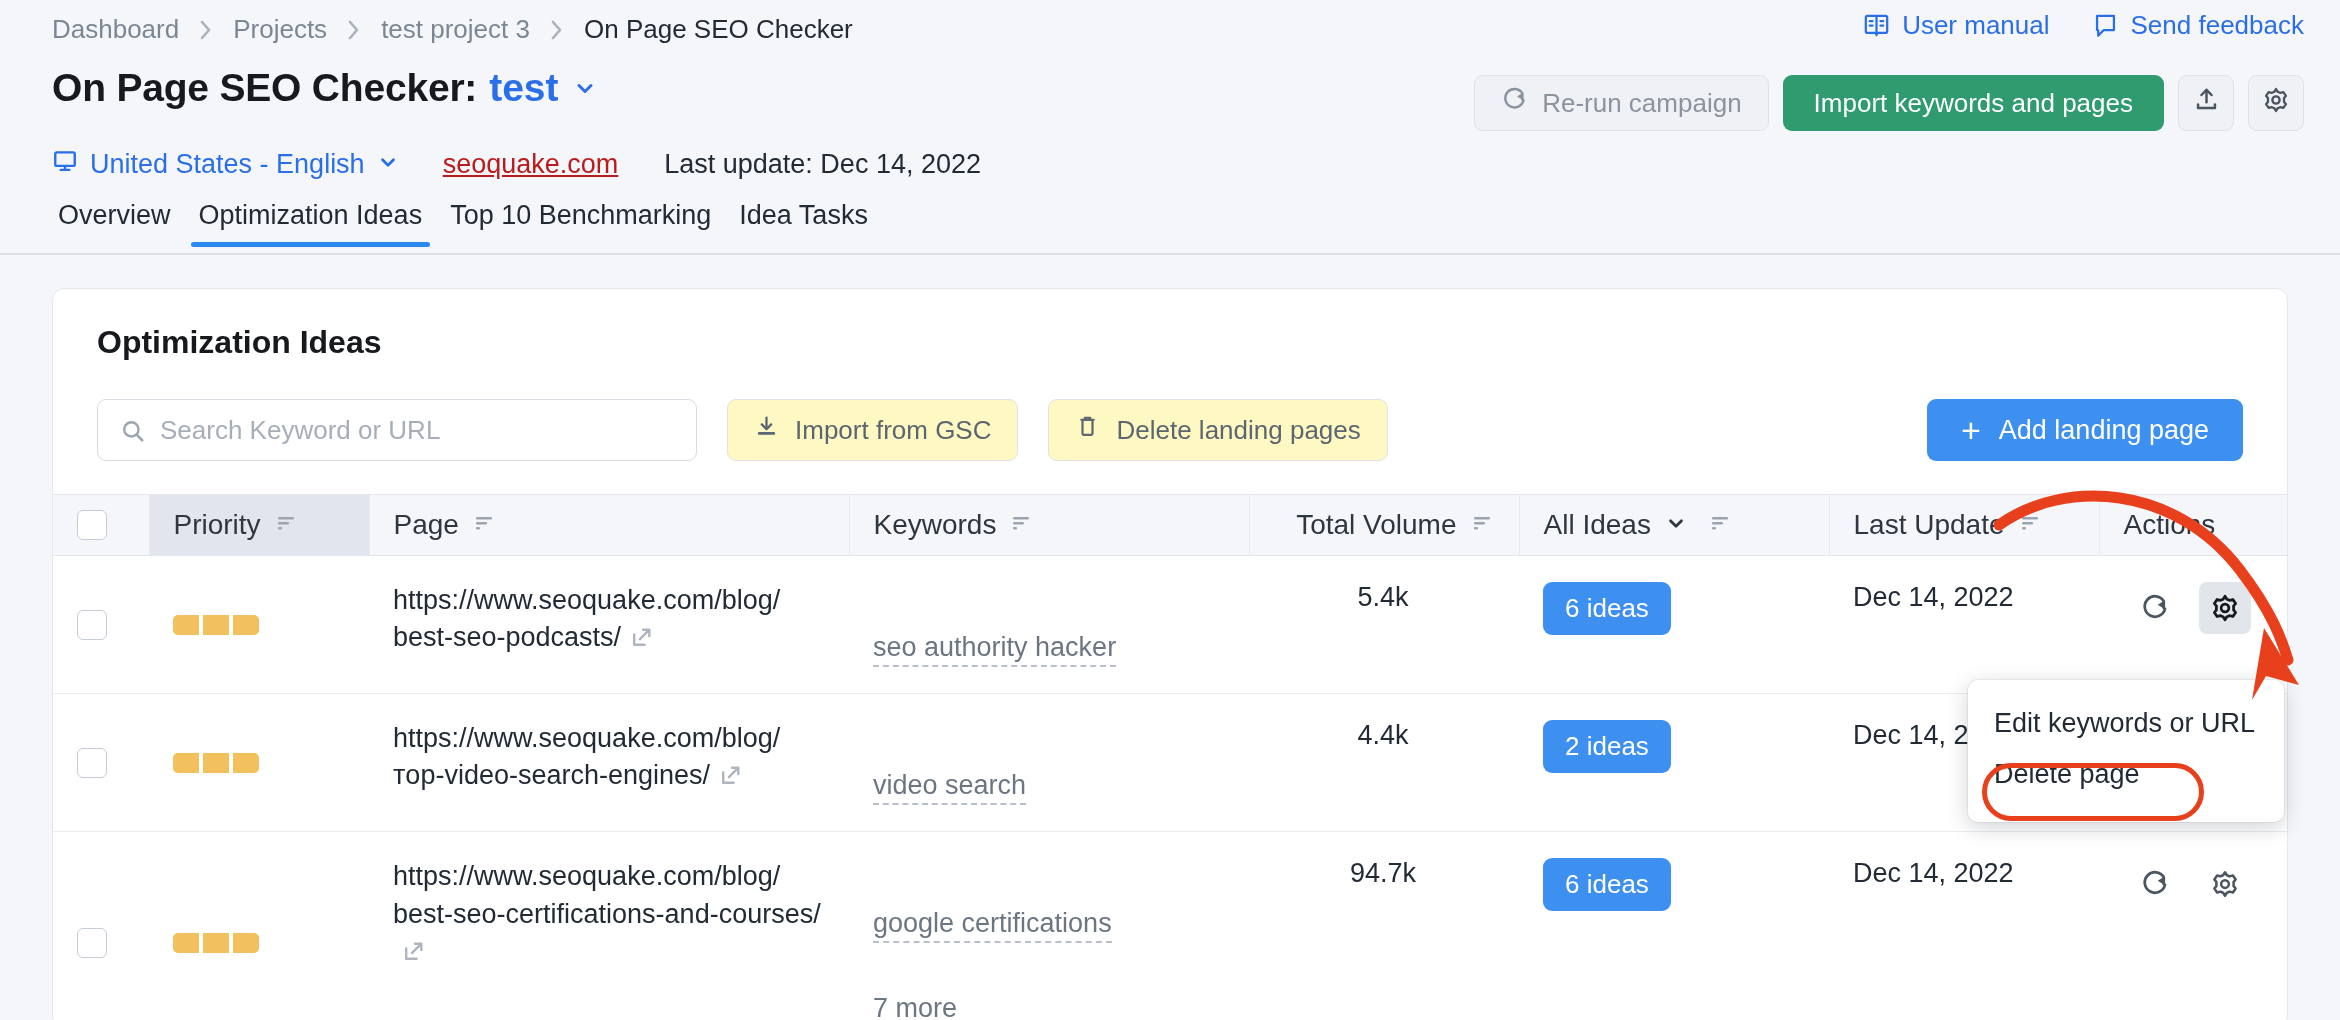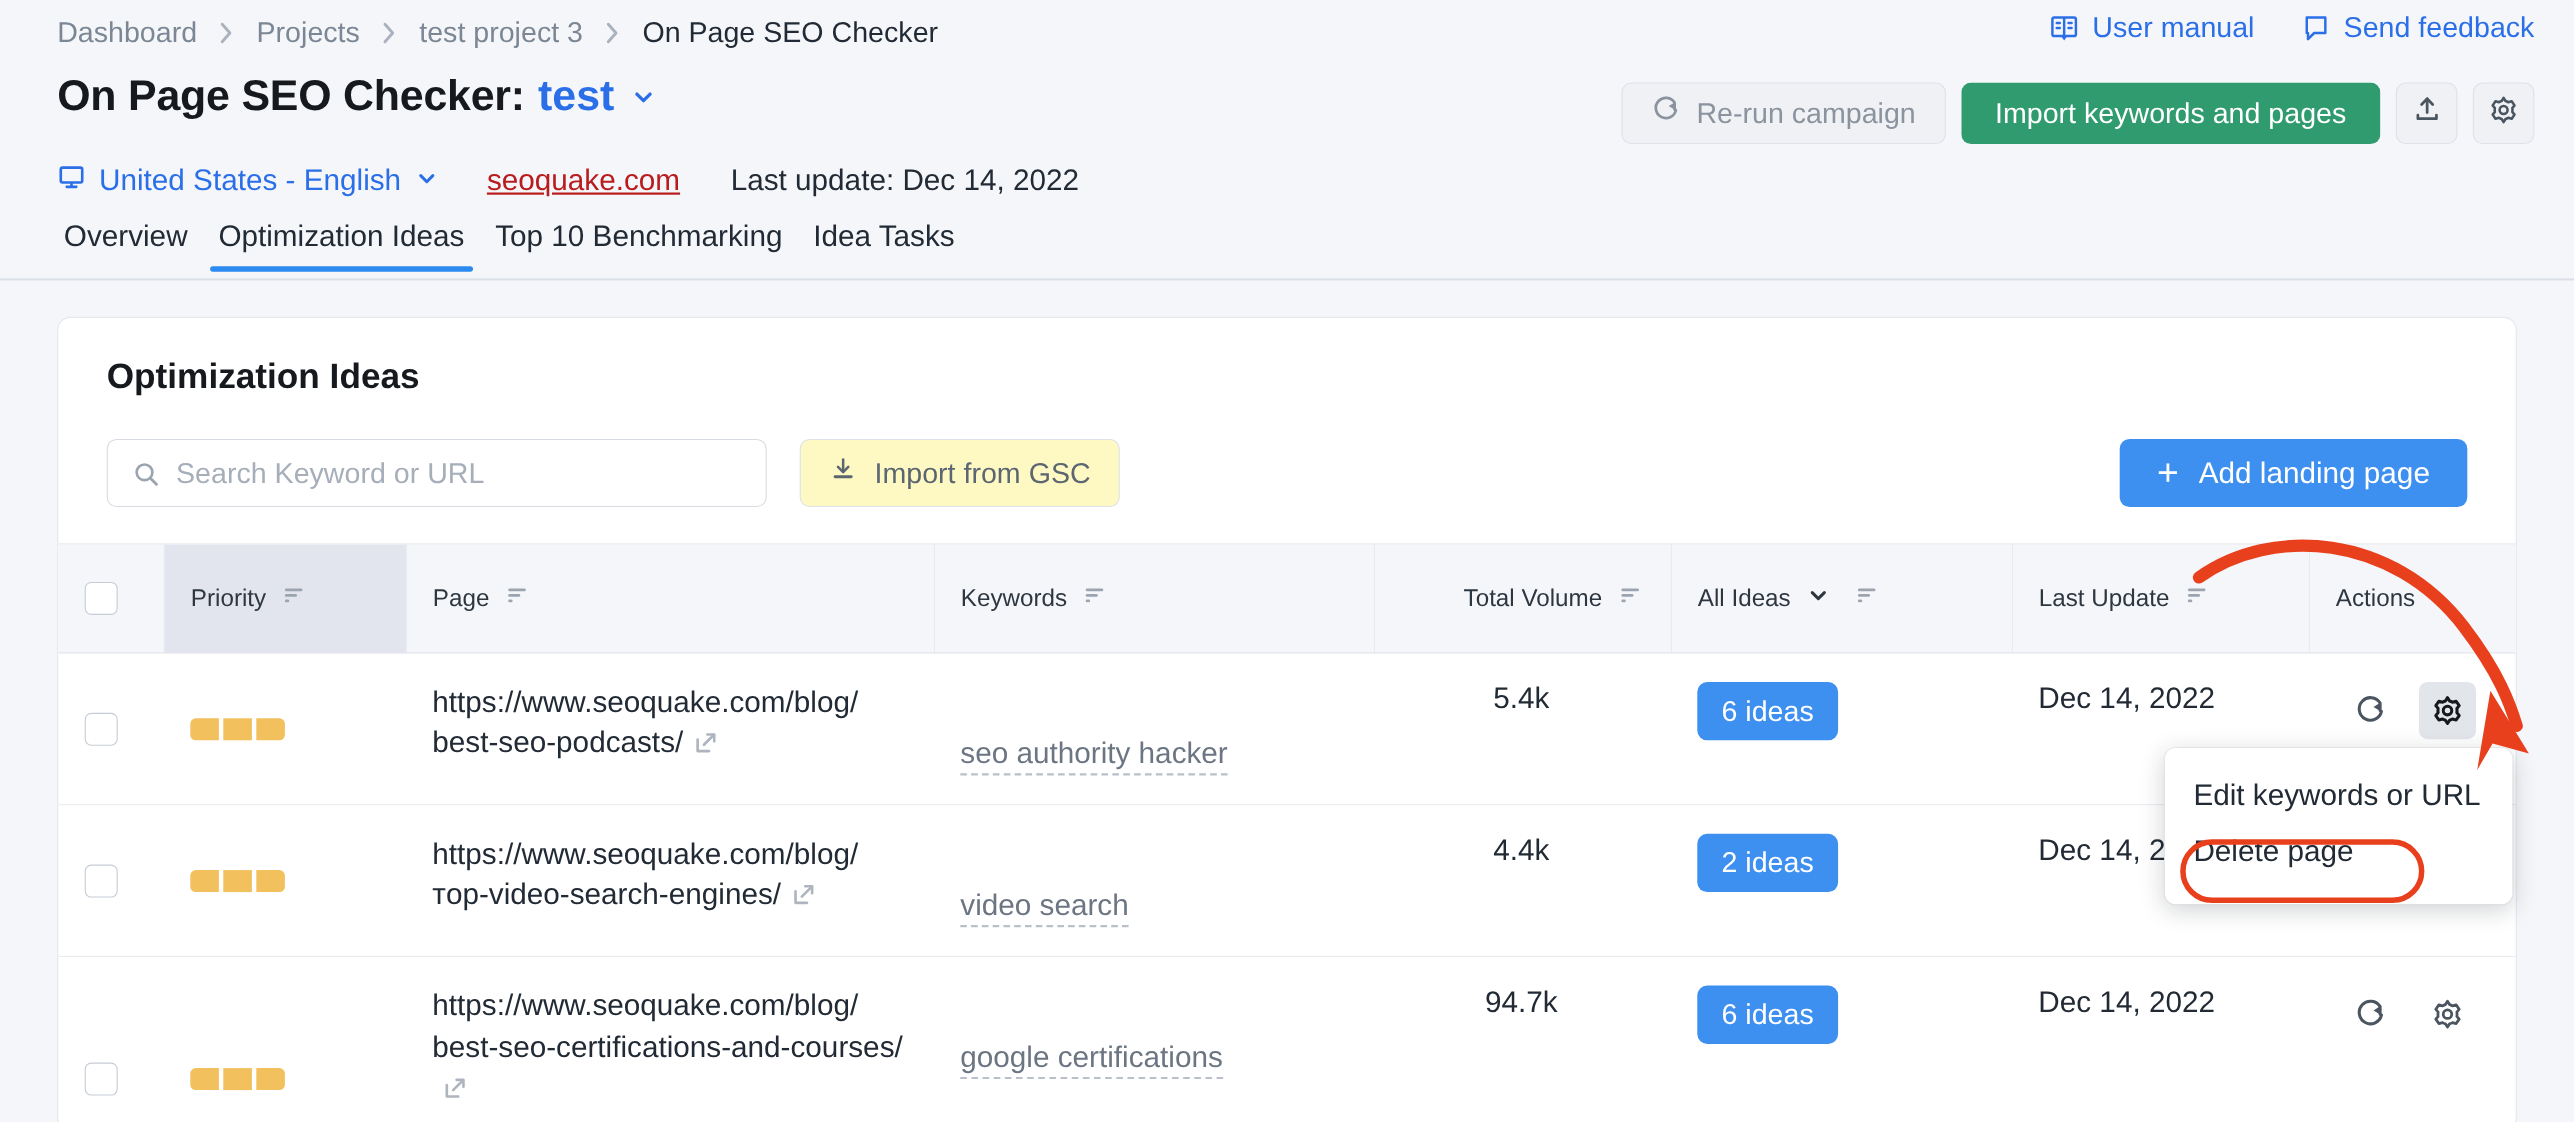--- a/index.html
+++ b/index.html
@@ -142,22 +142,22 @@
     margin-left: auto; height: 62px; padding: 0 34px;
     border-radius: 9px; background: #3D8FF0; color: #fff;
     font-size: 27px; display: inline-flex; align-items: center; gap: 18px;
     cursor: pointer; white-space: nowrap; border: none;
   }
   .plus { font-size: 34px; line-height: 1; font-weight: 400; }
 
   
   .tbl { margin-top: 33px; width: 100%; border-collapse: collapse; table-layout: fixed; }
   .tbl thead th {
-    background: #F5F6FA; height: 99px; padding: 0 0 0 24px;
-    font-size: 22px; font-weight: normal; color: #2E3740;
+    background: #F5F6FA; height: 61px; padding: 0 0 0 24px;
+    font-size: 28px; font-weight: normal; color: #2E3740;
     text-align: left; border-top: 1px solid #E4E7EC;
     border-bottom: 1px solid #E4E7EC; border-right: 1px solid #E7EAEF;
     vertical-align: middle;
   }
   .tbl thead th.sorted-col { background: #E3E5EE; }
   .tbl thead th.num { text-align: right; padding: 0 26px 0 0; }
   .th-inner { display: flex; align-items: center; gap: 14px; }
   .th-inner.right { justify-content: flex-end; }
   .tbl tbody td {
     border-bottom: 1px solid #E9ECF1; padding: 26px 0 26px 24px;
@@ -358,20 +358,30 @@
       <span>
         <svg width="25" height="25" viewBox="0 0 24 24" fill="none">
           <path d="M12 3.5 V14" stroke="#5C6670" stroke-width="2.2" stroke-linecap="round"></path>
           <path d="M7.5 10 L12 14.6 L16.5 10" stroke="#5C6670" stroke-width="2.2" fill="none" stroke-linecap="round" stroke-linejoin="round"></path>
           <path d="M5 18.6 H19" stroke="#5C6670" stroke-width="2.6" stroke-linecap="round"></path>
         </svg>
       </span>
       <span>Import from GSC</span>
     </button>
 
+    <button class="tb-btn">
+      <span>
+        <svg width="25" height="25" viewBox="0 0 24 24" fill="none">
+          <path d="M6 5.5 H18" stroke="#5C6670" stroke-width="2.1" stroke-linecap="round"></path>
+          <path d="M9.5 5.5 V3.6 H14.5 V5.5" stroke="#5C6670" stroke-width="2.1" fill="none" stroke-linejoin="round"></path>
+          <rect x="7.2" y="5.5" width="9.6" height="14.6" rx="1.6" stroke="#5C6670" stroke-width="2.1"></rect>
+        </svg>
+      </span>
+      <span>Delete landing pages</span>
+    </button>
 
     <button class="btn-add">
       <span class="plus">+</span>
       <span>Add landing page</span>
     </button>
   </div>
 
   <table class="tbl">
     <colgroup>
       <col style="width:96px">

